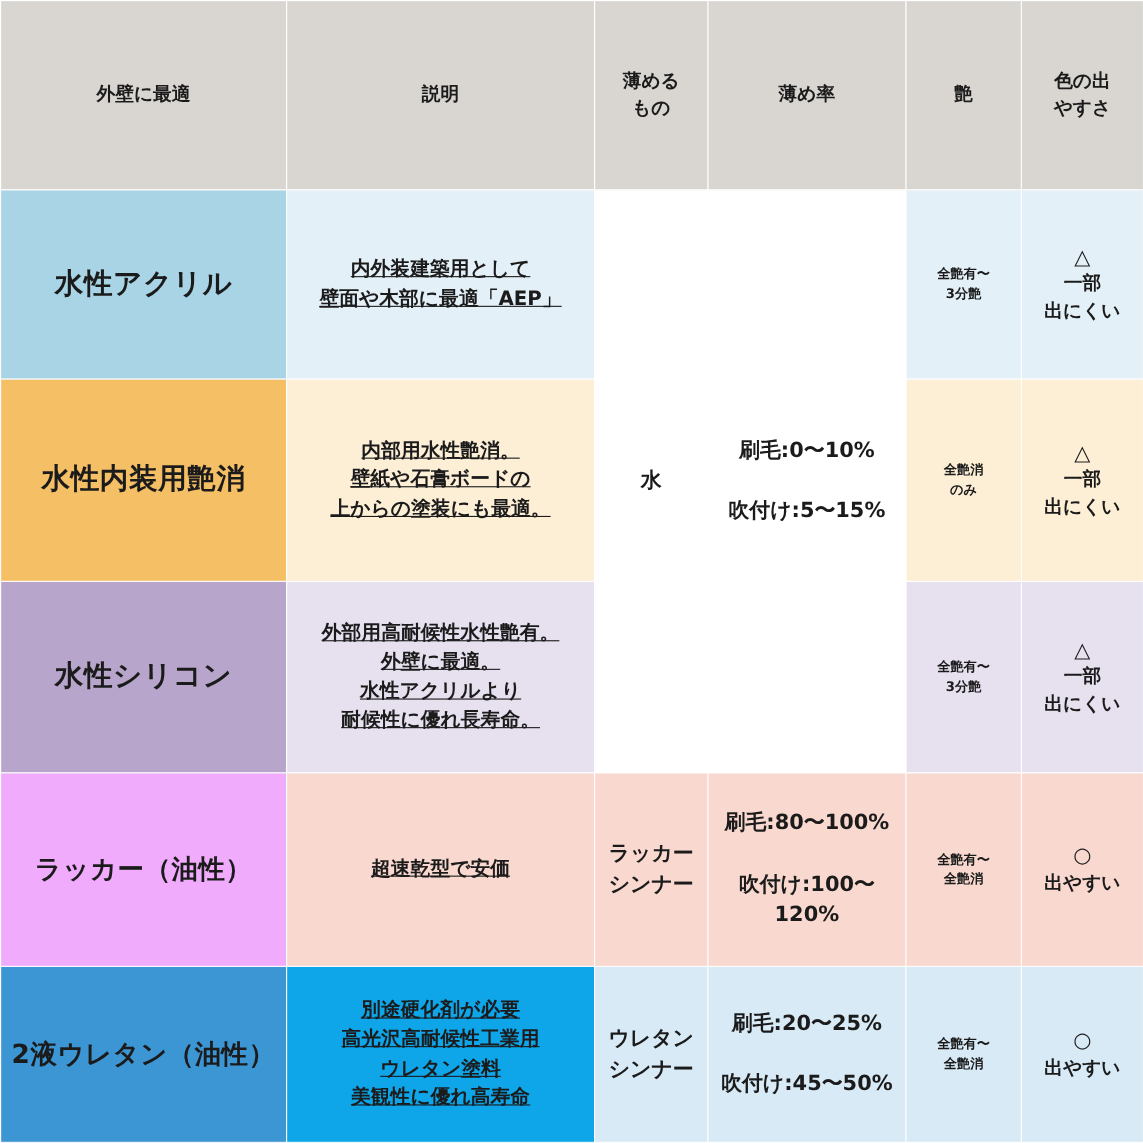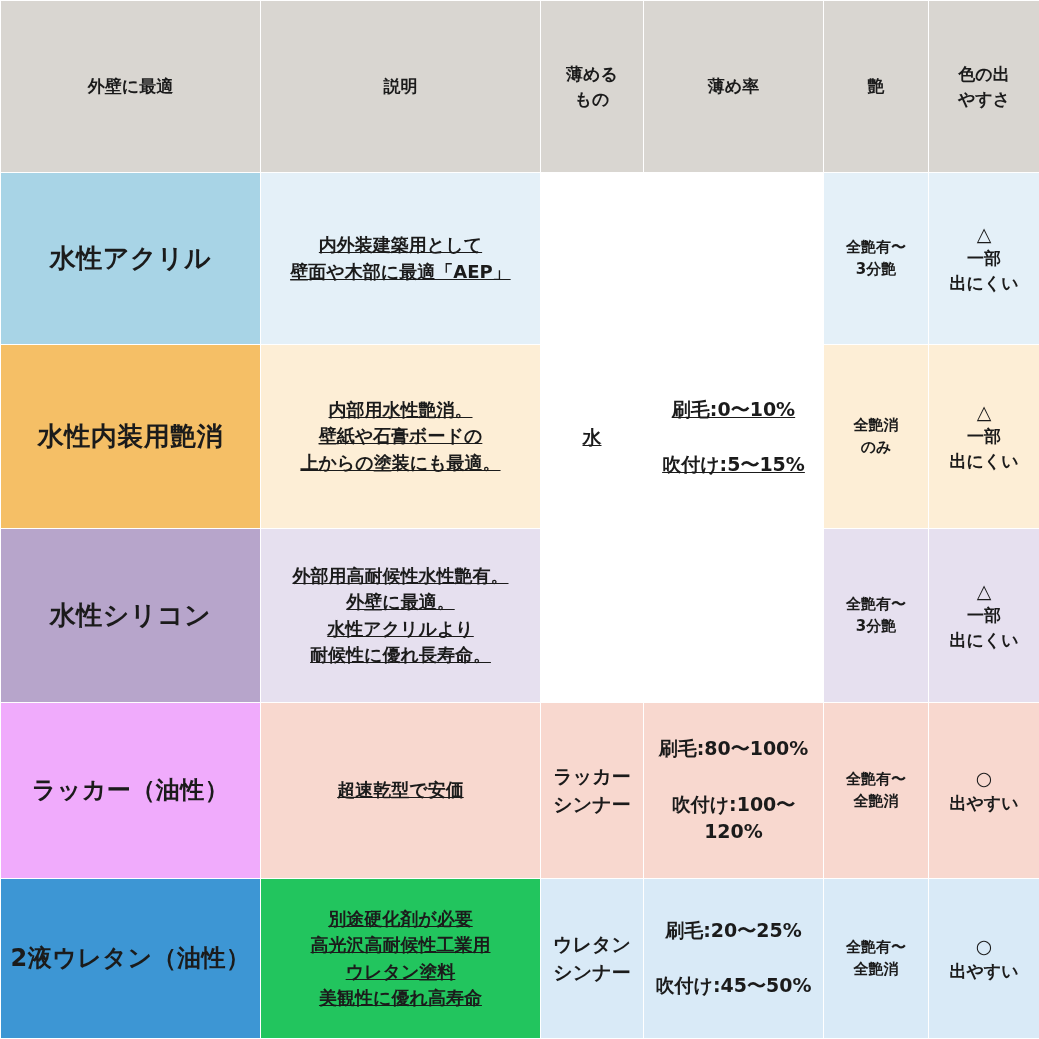--- a/index.html
+++ b/index.html
@@ -55,21 +55,21 @@
     font-size: 18px;
     text-decoration: underline;
   }
   .r-thin {
     font-size: 19px;
   }
   .r-ratio {
     font-size: 19px;
   }
   .r-gloss {
-    font-size: 15px;
+    font-size: 12px;
   }
   .r-color {
     font-size: 17px;
   }
   .mark {
     font-size: 19px;
     display: block;
     line-height: 1.3;
   }
 
@@ -88,24 +88,24 @@
   .bg-sil-desc  { background: #e6e0ef; }
   .bg-sil-cell  { background: #e6e0ef; }
 
   
   .bg-lac-type  { background: #f0abfc; }
   .bg-lac-desc  { background: #f8d8cf; margin-left: 36px; }
   .bg-lac-cell  { background: #f8d8cf; }
 
   
   .bg-ure-type  { background: #3d96d4; }
-  .bg-ure-desc  { background: #22c55e; }
+  .bg-ure-desc  { background: #0ea5e9; }
   .bg-ure-cell  { background: #d9eaf7; }
 
-  .bg-white { background: #ffffff; text-decoration: underline; }
+  .bg-white { background: #ffffff; }
 
   .multi { white-space: pre-line; }
 </style>
 </head>
 <body>
 
 <table class="paint-table">
   <colgroup>
     <col class="c-type">
     <col class="c-desc">

